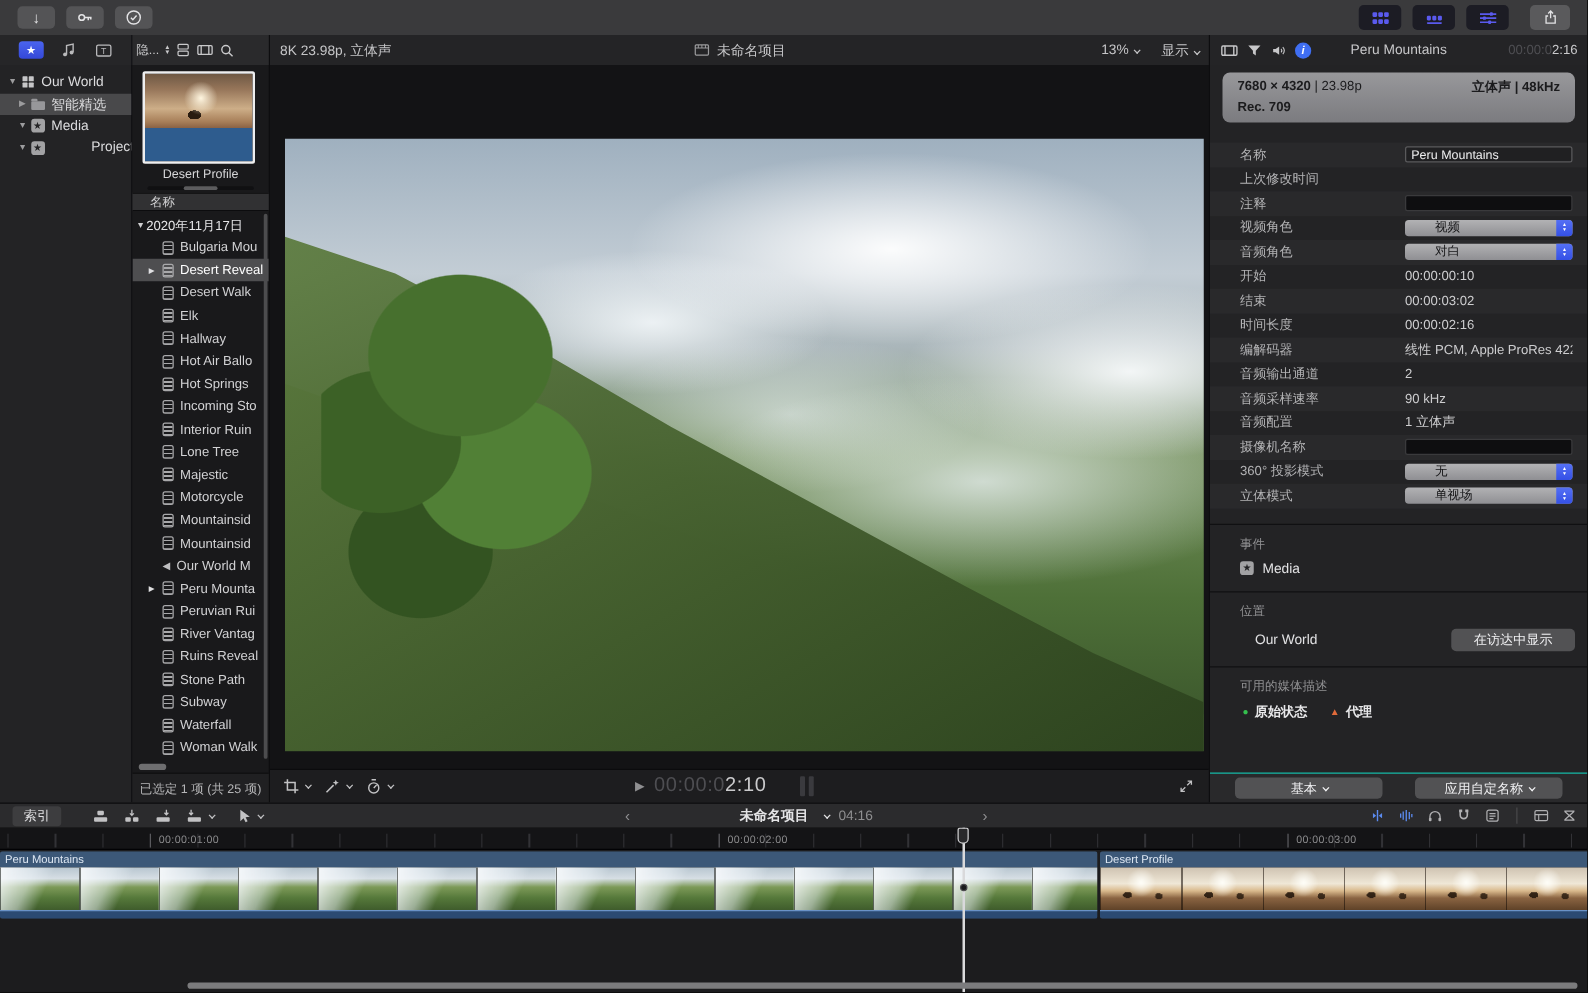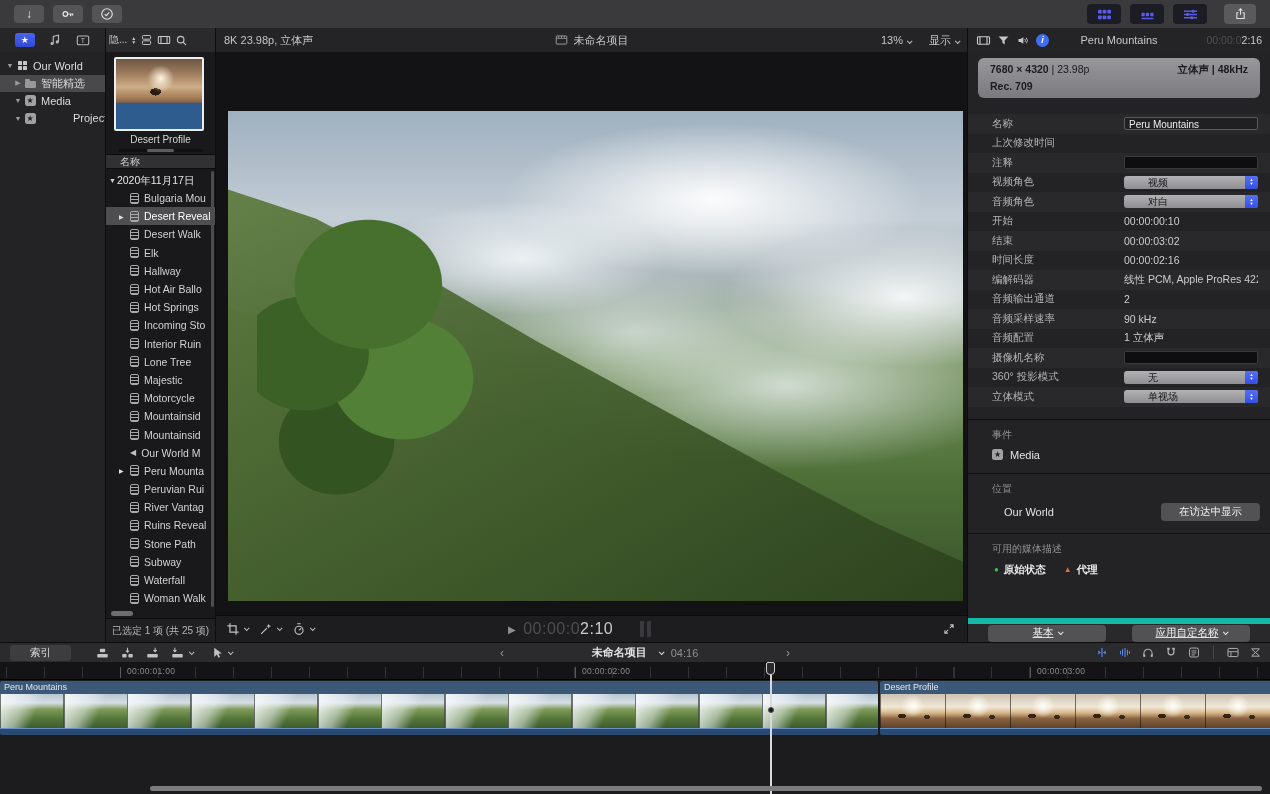--- a/index.html
+++ b/index.html
@@ -136,29 +136,29 @@
   .sep{height:1px;background:#101012;margin-top:12px;}
   .isec{padding:8px 10px 0 24px;}
   .sec-label{color:#919193;font-size:10px;margin-bottom:7px;}
   .sec-row{display:flex;align-items:center;gap:7px;color:#e2e2e4;font-size:11px;}
   .finder-btn{margin-left:auto;background:#525254;border-radius:4px;color:#f0f0f2;font-size:10.5px;
               padding:2px 18px;}
   .media-row{display:flex;align-items:center;gap:18px;padding-left:2px;}
   .mr{display:flex;align-items:center;gap:5px;color:#e8e8ea;font-weight:bold;font-size:10.5px;}
   .dot-g{color:#35c04e;font-size:8px;}
   .tri-w{color:#e06a3a;font-size:8px;}
-  .insp-footer{height:24px;background:#29292b;border-top:6px solid #14b8a6;display:flex;align-items:center;
-               gap:26px;padding:0 20px;text-decoration:underline;}
+  .insp-footer{height:24px;background:#29292b;border-top:1px solid #14b8a6;display:flex;align-items:center;
+               gap:26px;padding:0 20px;}
   .foot-btn{flex:1;height:17px;background:#525254;border-radius:4px;color:#f2f2f4;font-size:10.5px;
             display:flex;align-items:center;justify-content:center;}
 
   
   .tl-toolbar{height:20px;background:#2b2b2d;border-top:1px solid #0b0b0d;display:flex;align-items:center;
               padding:0 10px;position:relative;color:#c2c2c4;}
-  .idx-btn{background:#3d3d3f;border-radius:3px;font-size:10.5px;color:#e0e0e2;padding:1px 20px;margin-right:24px;}
+  .idx-btn{background:#3d3d3f;border-radius:3px;font-size:10.5px;color:#e0e0e2;padding:1px 9px;margin-right:24px;}
   .edit-tools{display:flex;align-items:center;gap:10px;}
   .tl-center{position:absolute;left:500px;width:290px;display:flex;align-items:center;justify-content:space-between;font-size:11px;}
   .tl-proj{display:flex;align-items:center;gap:8px;color:#e4e4e6;font-weight:bold;}
   .tl-dur{color:#8f8f91;font-weight:normal;}
   .nav-ch{color:#8f8f91;font-size:12px;}
   .tl-right{position:absolute;right:8px;display:flex;align-items:center;gap:9px;}
   .blue{color:#5b8bf0;}
   .gicon{color:#b0b0b2;}
   .vdiv{width:1px;height:13px;background:#48484a;margin:0 3px;}
 

